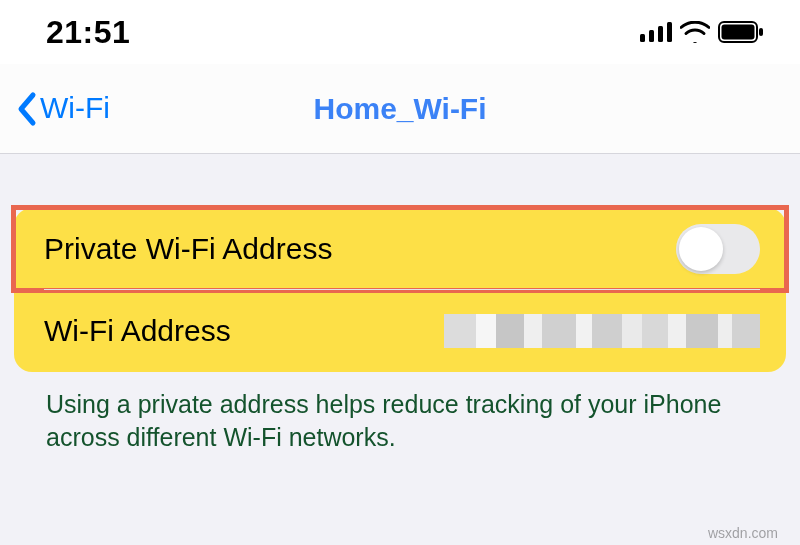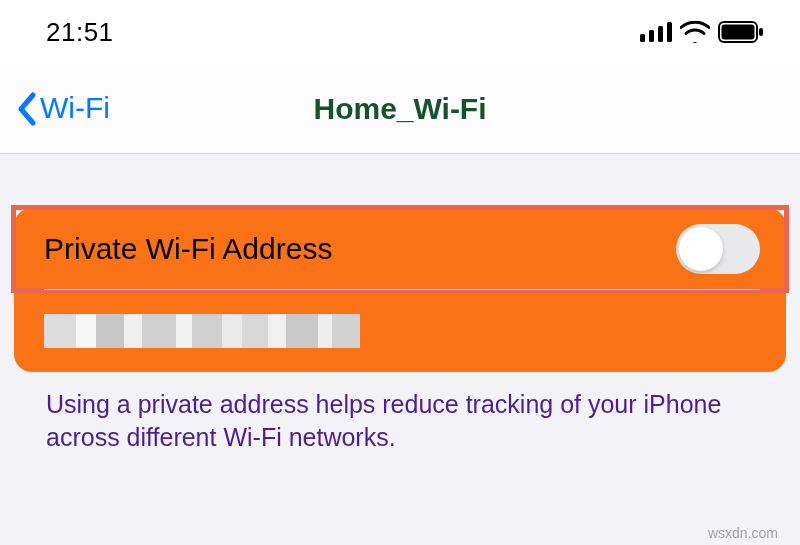--- a/index.html
+++ b/index.html
@@ -17,22 +17,22 @@
   .status-bar {
     height: 64px;
     display: flex;
     align-items: center;
     justify-content: space-between;
     padding: 0 36px 0 46px;
     background: #fff;
     color: #000;
   }
   .status-time {
-    font-weight: 400;
-    font-size: 26px;
+    font-weight: 700;
+    font-size: 32px;
     letter-spacing: 0.5px;
     text-align: center;
   }
   .status-right {
     display: flex;
     align-items: center;
     gap: 8px;
   }
   .status-right svg { display: block; }
 
@@ -53,30 +53,30 @@
     padding-left: 14px;
     cursor: pointer;
   }
   .back-btn svg { margin-right: 0px; }
   .nav-title {
     position: absolute;
     left: 50%;
     transform: translateX(-50%);
     font-weight: 700;
     font-size: 30px;
-    color: #14532d;
+    color: #3b82f6;
   }
 
   
   .content {
     padding: 0 14px;
   }
   .group {
     margin-top: 54px;
-    background: #f97316;
+    background: #fde047;
     border-radius: 18px;
   }
   .row {
     height: 82px;
     display: flex;
     align-items: center;
     justify-content: space-between;
     padding: 0 26px 0 30px;
     position: relative;
   }
@@ -126,21 +126,21 @@
     gap: 0;
   }
   .addr-value span {
     display: inline-block;
     height: 34px;
   }
 
   
   .footer-text {
     padding: 16px 32px 0 32px;
-    color: #4c1d95;
+    color: #14532d;
     font-size: 25px;
     line-height: 1.3;
   }
 
   
   .watermark {
     position: absolute;
     right: 22px;
     bottom: 4px;
     font-size: 14px;
@@ -188,20 +188,21 @@
 
 <div class="content">
   <div class="group">
 
     <div class="row highlighted">
       <div class="row-label">Private Wi-Fi Address</div>
       <div class="toggle"></div>
     </div>
 
     <div class="row">
+      <div class="row-label">Wi-Fi Address</div>
       <div class="addr-value">
 
         <span style="width:32px;background:#dcdcdc"></span>
         <span style="width:20px;background:#f6f6f6"></span>
         <span style="width:28px;background:#c6c6c6"></span>
         <span style="width:18px;background:#efefef"></span>
         <span style="width:34px;background:#d0d0d0"></span>
         <span style="width:16px;background:#f2f2f2"></span>
         <span style="width:30px;background:#cfcfcf"></span>
         <span style="width:20px;background:#eaeaea"></span>

